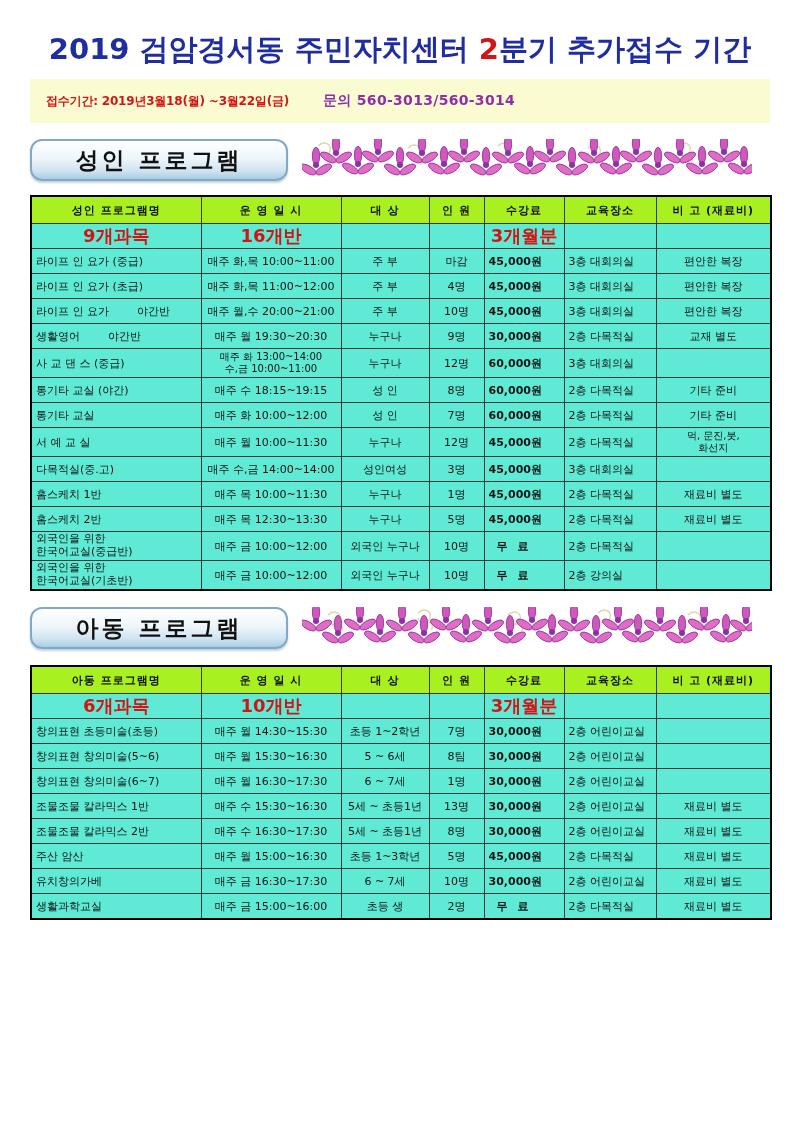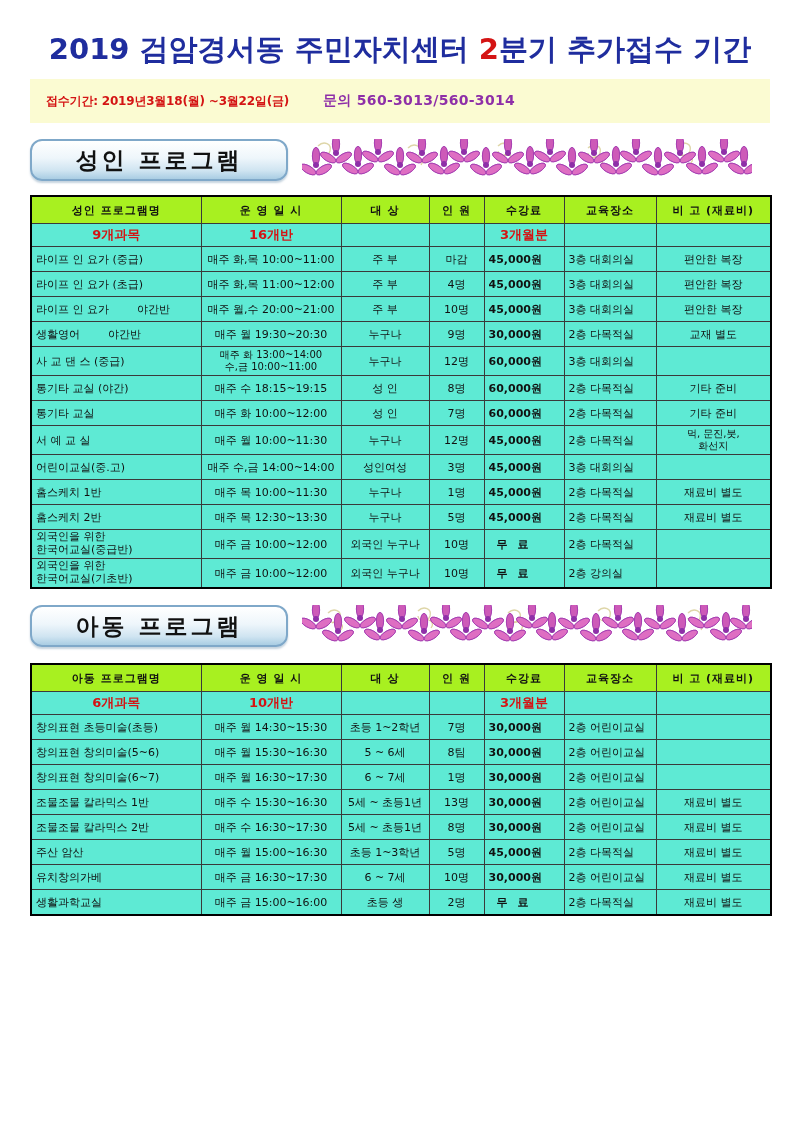--- a/index.html
+++ b/index.html
@@ -124,21 +124,21 @@
     background: #a8f020;
     font-size: 13px;
     font-weight: bold;
     height: 26px;
     text-align: center;
     letter-spacing: 1px;
   }
   tr.count-row td {
     height: 22px;
     text-align: center;
-    font-size: 13px;
+    font-size: 18px;
     font-weight: bold;
     color: #d41414;
   }
   tbody tr.data-row td { height: 24px; }
   tbody tr.data-row.tall td { height: 28px; }
 
   td.c-name   { text-align: left;   padding-left: 6px; }
   td.c-time   { text-align: center; }
   td.c-target { text-align: center; }
   td.c-cap    { text-align: center; }
@@ -338,21 +338,21 @@
           <td class="c-fee">45,000원</td>
           <td class="c-place">2층 다목적실</td>
           <td class="c-note">
             <div class="note-2l">
               <span>먹, 문진,붓,</span>
               <span>화선지</span>
             </div>
           </td>
         </tr>
         <tr class="data-row">
-          <td class="c-name"><span class="name-main">어린이교실(중.고)</span></td>
+          <td class="c-name"><span class="name-main">다목적실(중.고)</span></td>
           <td class="c-time">매주 수,금  14:00~14:00</td>
           <td class="c-target">성인여성</td>
           <td class="c-cap">3명</td>
           <td class="c-fee">45,000원</td>
           <td class="c-place">3층 대회의실</td>
           <td class="c-note"></td>
         </tr>
         <tr class="data-row">
           <td class="c-name"><span class="name-main">홈스케치 1반</span></td>
           <td class="c-time">매주 목   10:00~11:30</td>

